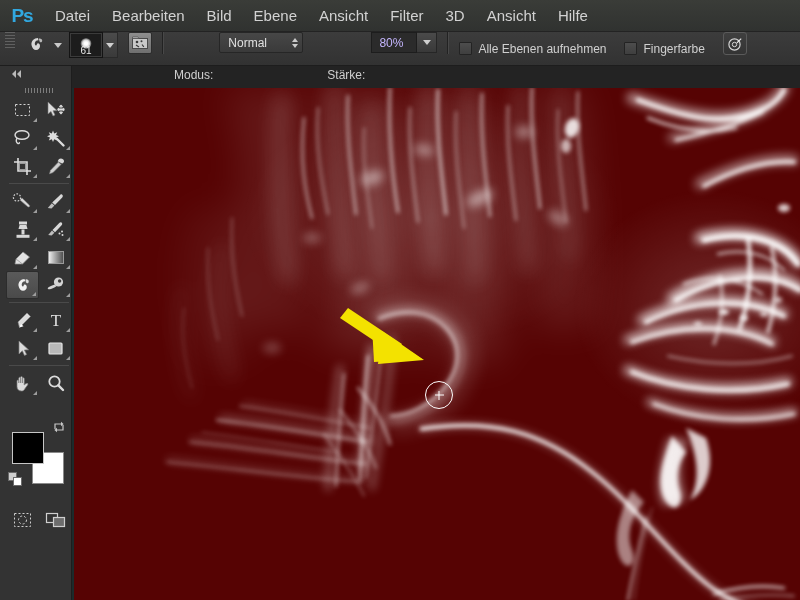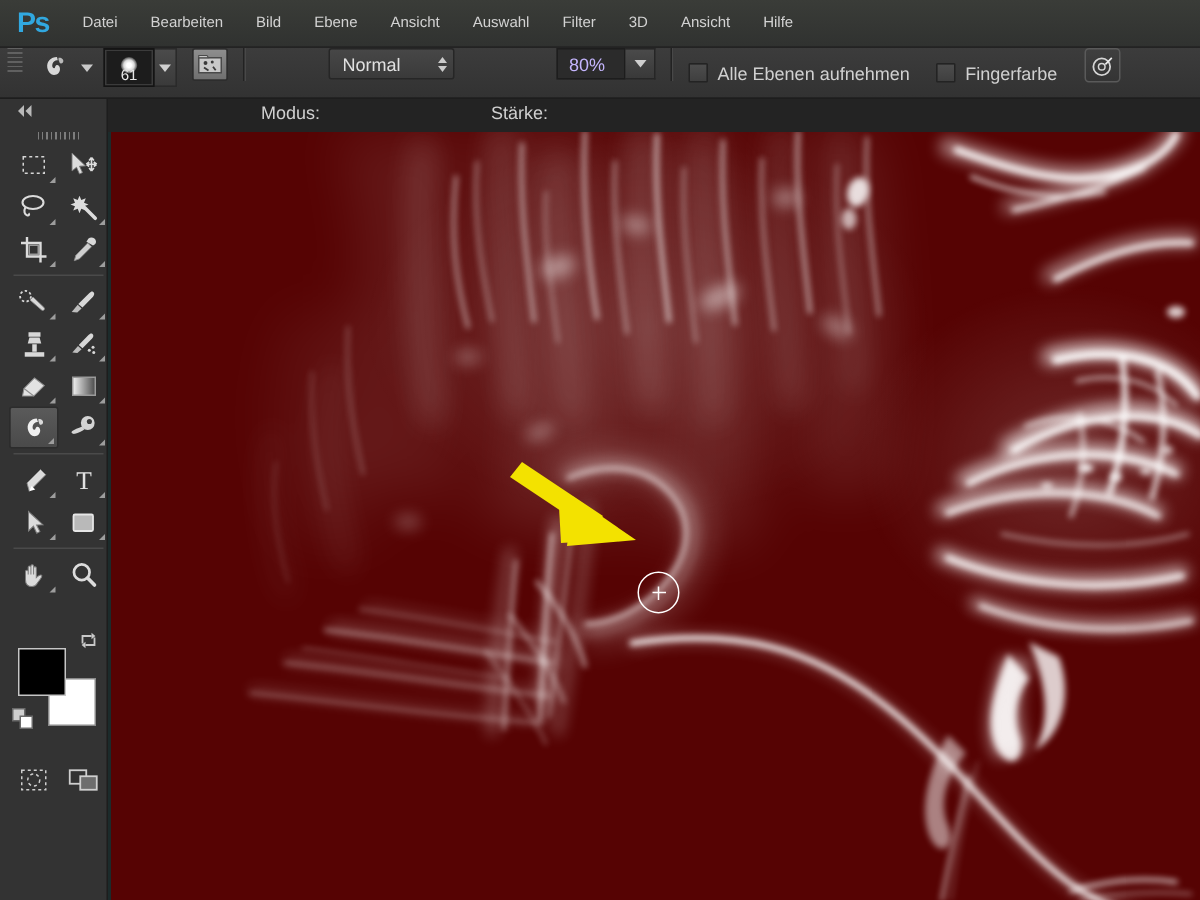--- a/index.html
+++ b/index.html
@@ -32,21 +32,21 @@
     display: flex; align-items: center; justify-content: center;
     font-size: 19px; font-weight: bold;
     color: #31a8e0;
     letter-spacing: -1px;
     font-family: "Liberation Sans", sans-serif;
   }
   .menu-item {
     padding: 0 11px;
     height: 32px;
     line-height: 32px;
-    font-size: 10px;
+    font-size: 15px;
     color: #d2d2d2;
     white-space: nowrap;
     cursor: default;
   }
 
   
   #optionsbar {
     position: absolute; left: 0; top: 32px;
     width: 800px; height: 34px;
     background: linear-gradient(to bottom, #3c3c3c 0%, #323232 100%);
@@ -353,21 +353,20 @@
 
 <div id="app">
 
   <div id="menubar">
     <div id="ps-logo" style="color: rgb(49, 168, 224);">Ps</div>
     <div class="menu-item">Datei</div>
     <div class="menu-item">Bearbeiten</div>
     <div class="menu-item">Bild</div>
     <div class="menu-item">Ebene</div>
     <div class="menu-item">Ansicht</div>
-    <div class="menu-item">Auswahl</div>
     <div class="menu-item">Filter</div>
     <div class="menu-item">3D</div>
     <div class="menu-item">Ansicht</div>
     <div class="menu-item">Hilfe</div>
   </div>
 
   <div id="optionsbar">
 
     <div class="grip"></div>
 

